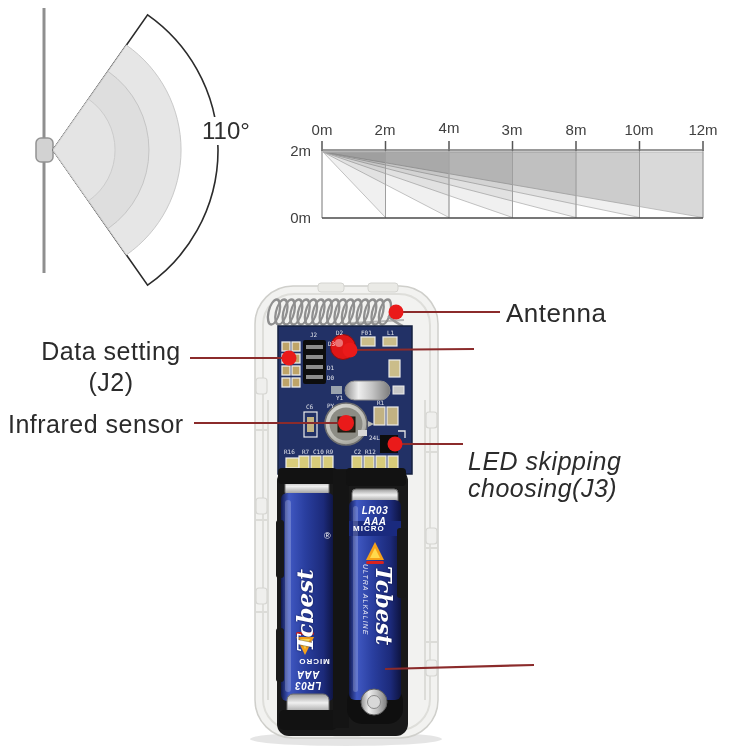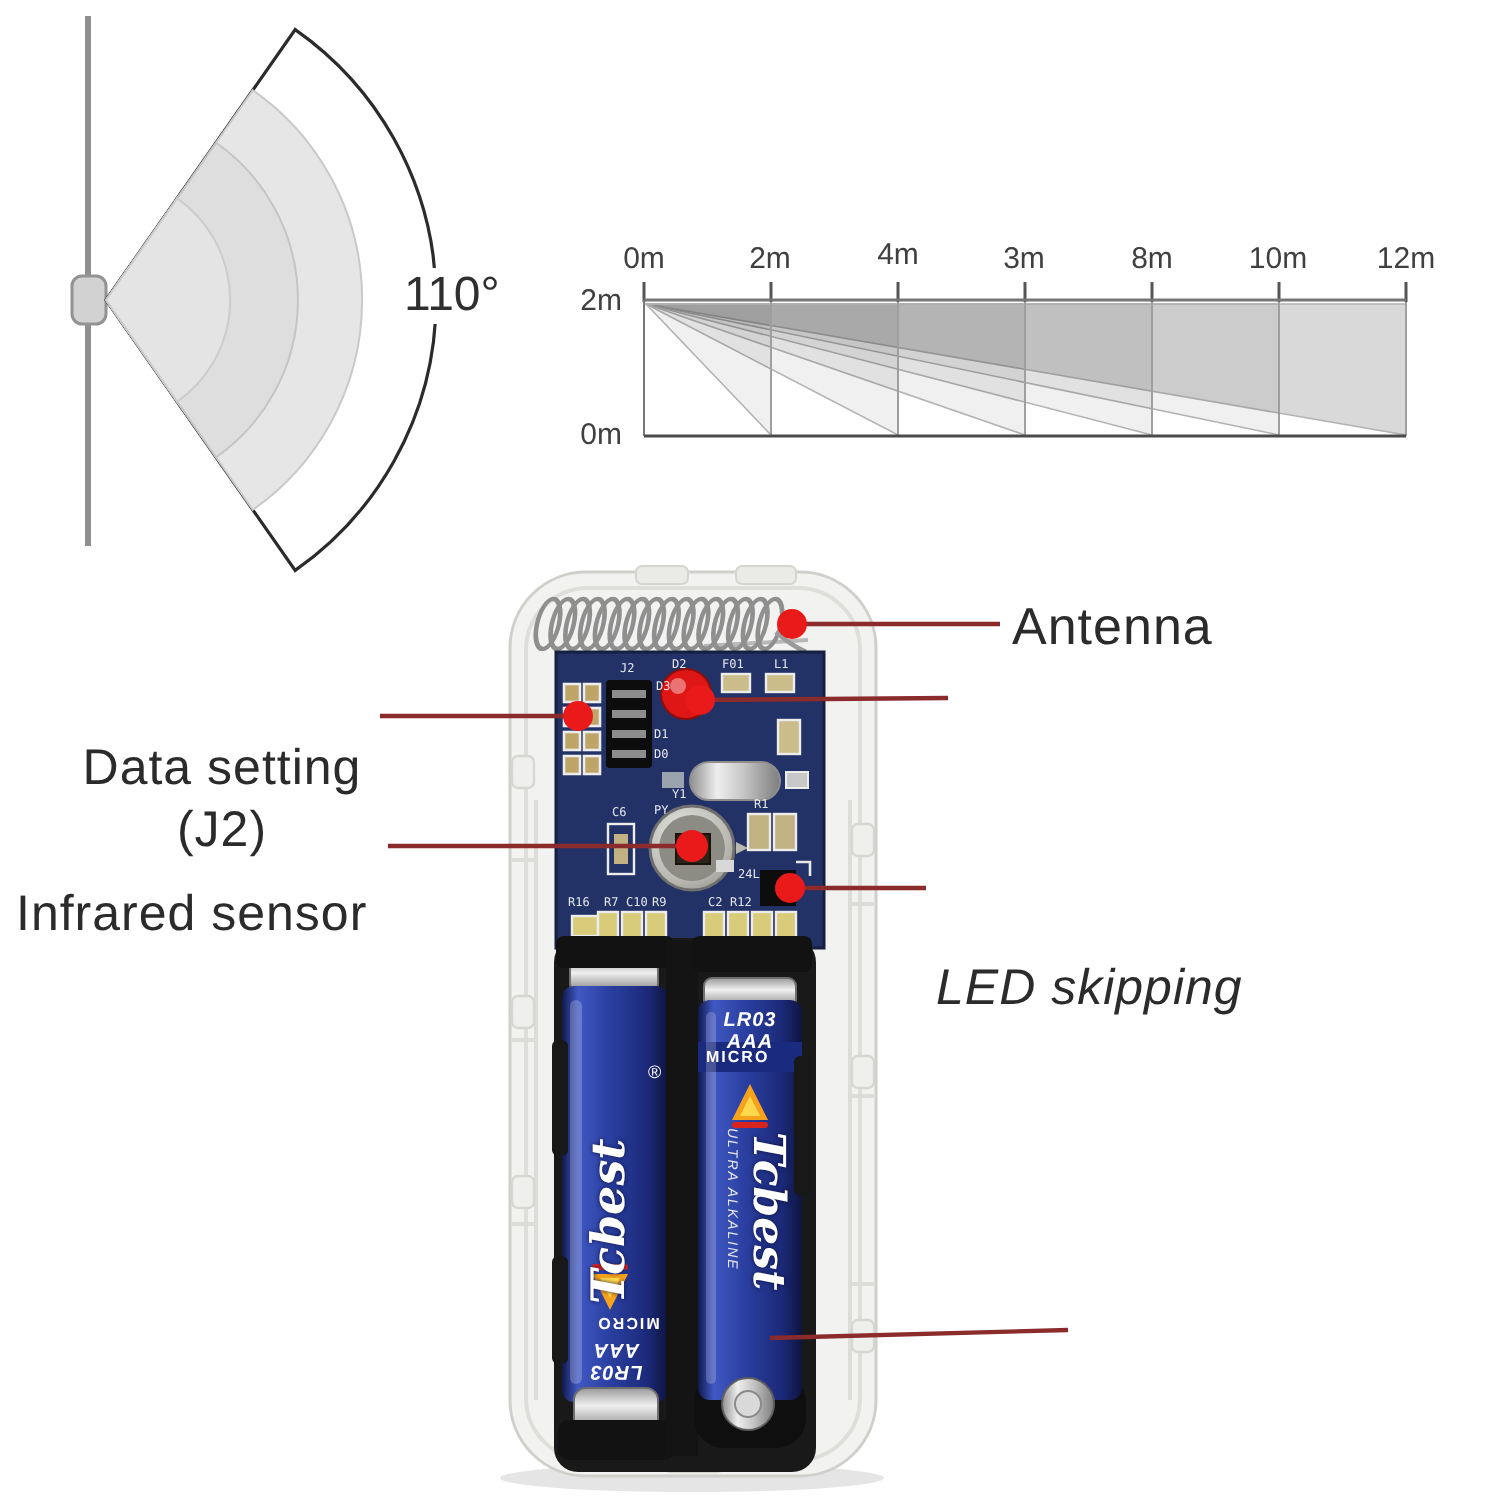--- a/index.html
+++ b/index.html
@@ -1,20 +1,20 @@
 <!DOCTYPE html>
 <html><head>
 <meta charset="utf-8">
 <style>
   html,body{margin:0;padding:0;background:#fff;}
   .stage{position:relative;width:750px;height:750px;background:#fff;overflow:hidden;
          font-family:"Liberation Sans",sans-serif;}
   .stage svg{position:absolute;left:0;top:0;}
   .txt{position:absolute;color:#2b2b2b;white-space:nowrap;}
-  .lbl{font-size:25px;line-height:28px;letter-spacing:.5px;margin-top:33px;}
+  .lbl{font-size:25px;line-height:28px;letter-spacing:.5px;}
   .lbl2{font-size:26px;line-height:30px;letter-spacing:.5px;}
   .axis{font-size:15px;color:#404040;}
   .tickc{width:40px;text-align:center;}
   .yax{width:26px;text-align:right;}
   .angle{font-size:24px;color:#2f2f2f;background:#fff;padding:0 3px;}
   .center{text-align:center;}
   .pcb-lbl{position:absolute;font-size:6px;line-height:6px;color:rgba(255,255,255,.88);
            font-family:"DejaVu Sans Mono",monospace;letter-spacing:0;}
   .bat-t{position:absolute;color:#fff;}
   .brand{font-family:"DejaVu Serif",serif;font-style:italic;font-weight:bold;
@@ -245,40 +245,41 @@
   </g>
   <g fill="#ea1a1a">
     <circle cx="396" cy="312" r="7.5"></circle>
     <circle cx="350" cy="350" r="7.5"></circle>
     <circle cx="289" cy="358" r="7.5"></circle>
     <circle cx="346" c423="" cy="423" r="8"></circle>
     <circle cx="395" cy="444" r="7.5"></circle>
   </g>
 </svg>
 
-<span class="txt angle" style="left:199px;top:134px;">110°</span>
+<span class="txt angle" style="left:199px;top:117px;">110°</span>
 
 <span class="txt axis tickc" style="left:302px;top:121px;">0m</span>
 <span class="txt axis tickc" style="left:365px;top:121px;">2m</span>
 <span class="txt axis tickc" style="left:429px;top:119px;">4m</span>
 <span class="txt axis tickc" style="left:492px;top:121px;">3m</span>
 <span class="txt axis tickc" style="left:556px;top:121px;">8m</span>
 <span class="txt axis tickc" style="left:619px;top:121px;">10m</span>
 <span class="txt axis tickc" style="left:683px;top:121px;">12m</span>
 <span class="txt axis yax" style="left:285px;top:142px;">2m</span>
 <span class="txt axis yax" style="left:285px;top:209px;">0m</span>
 
 <div class="txt lbl center" style="left:36px;top:336px;width:150px;line-height:31px;">
   <div>Data setting</div>
   <div>(J2)</div>
 </div>
 <span class="txt lbl2" style="left:506px;top:298px;">Antenna</span>
 <span class="txt lbl" style="left:8px;top:410px;">Infrared sensor</span>
 <div class="txt lbl" style="left:468px;top:448px;line-height:27px;font-style:italic;">
   <div>LED skipping</div>
+  <div>choosing(J3)</div>
 </div>
 
 <span class="bat-t model" style="left:349px;top:505px;width:52px;text-align:center;">LR03 AAA</span>
 <span class="bat-t micro" style="left:353px;top:524px;">MICRO</span>
 <span class="bat-t brand rot90" style="left:397px;top:566px;font-size:22px;">Tcbest</span>
 <span class="bat-t ultra rot90" style="left:369px;top:564px;">ULTRA ALKALINE</span>
 <span class="bat-t brand rotm90" style="left:291px;top:652px;font-size:23px;">Tcbest</span>
 <span class="bat-t" style="left:324px;top:531px;font-size:9px;">®</span>
 <span class="bat-t micro rot180" style="left:297px;top:657px;width:34px;text-align:center;">MICRO</span>
 <span class="bat-t model rot180" style="left:283px;top:669px;width:50px;text-align:center;">LR03 AAA</span>

